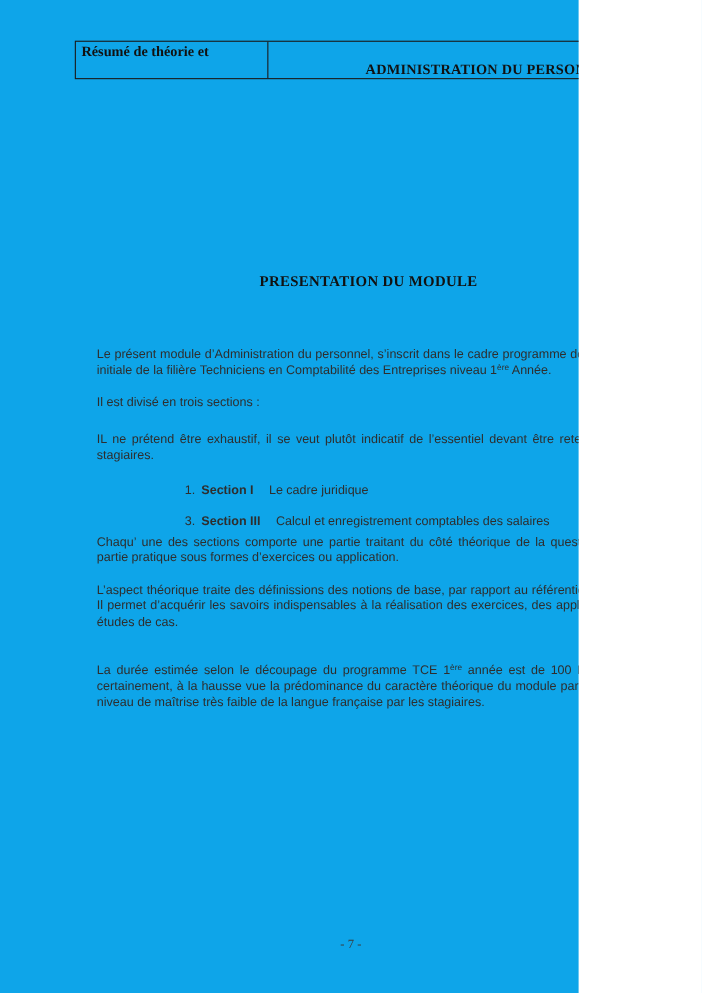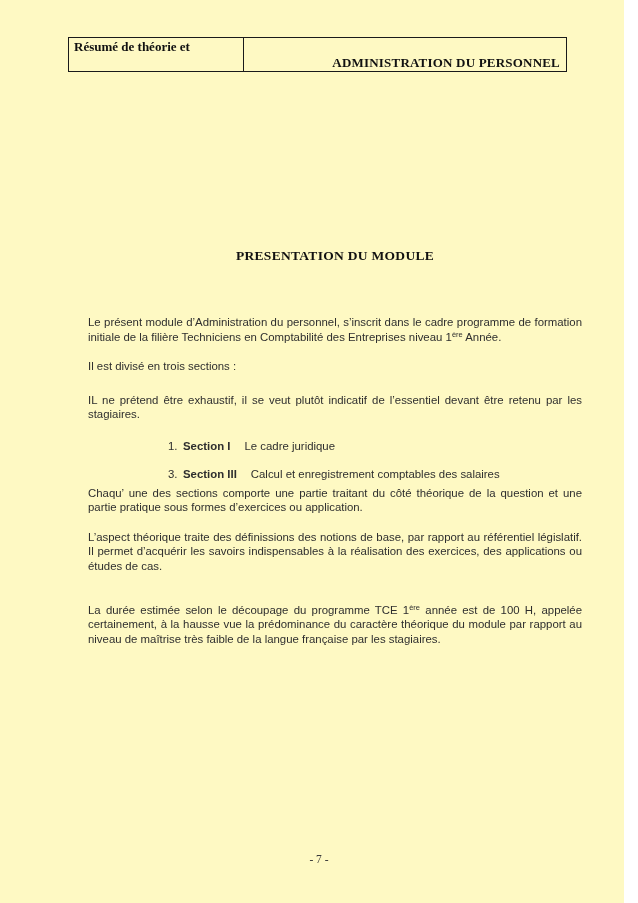--- a/index.html
+++ b/index.html
@@ -2,23 +2,23 @@
 <html><head>
 <meta charset="utf-8">
 <style>
   html, body {
     margin: 0;
     padding: 0;
     background: #ffffff;
   }
   .page {
     position: relative;
-    width: 624px;
+    width: 526px;
     height: 903px;
-    background: #fef9c3;
+    background: #0ea5e9;
     overflow: hidden;
     font-family: "Liberation Sans", sans-serif;
     text-decoration: underline;
   }
   
   .header-table {
     position: absolute;
     top: 37px;
     left: 68px;
     width: 497px;

